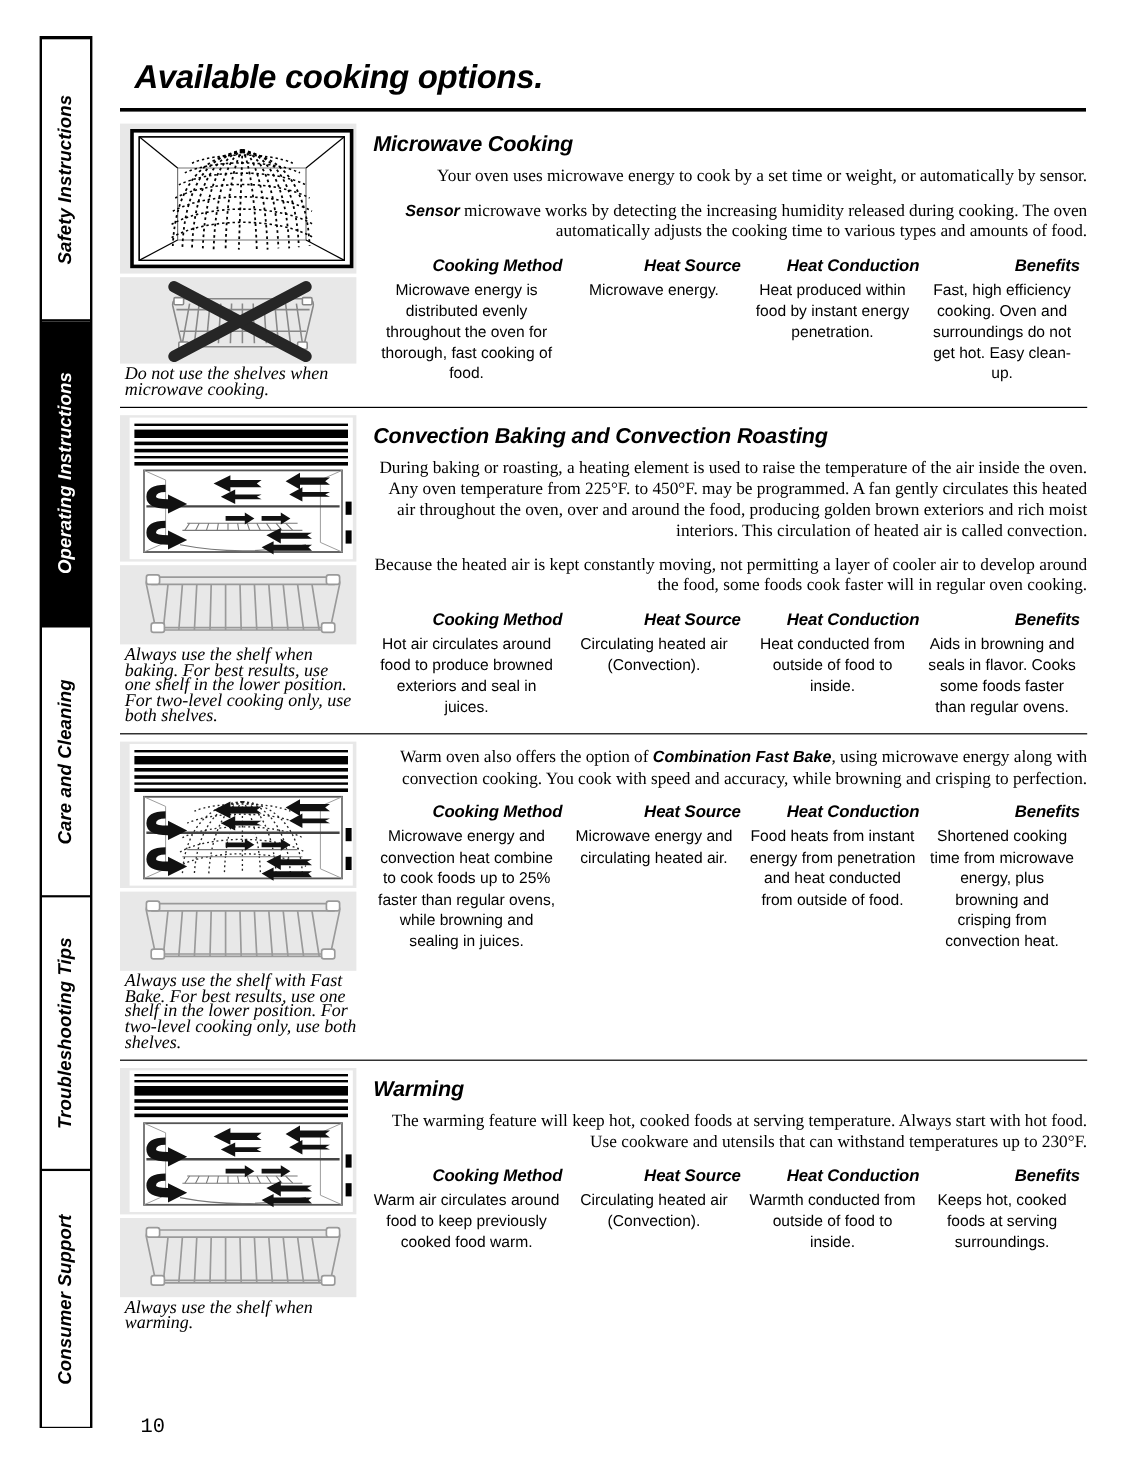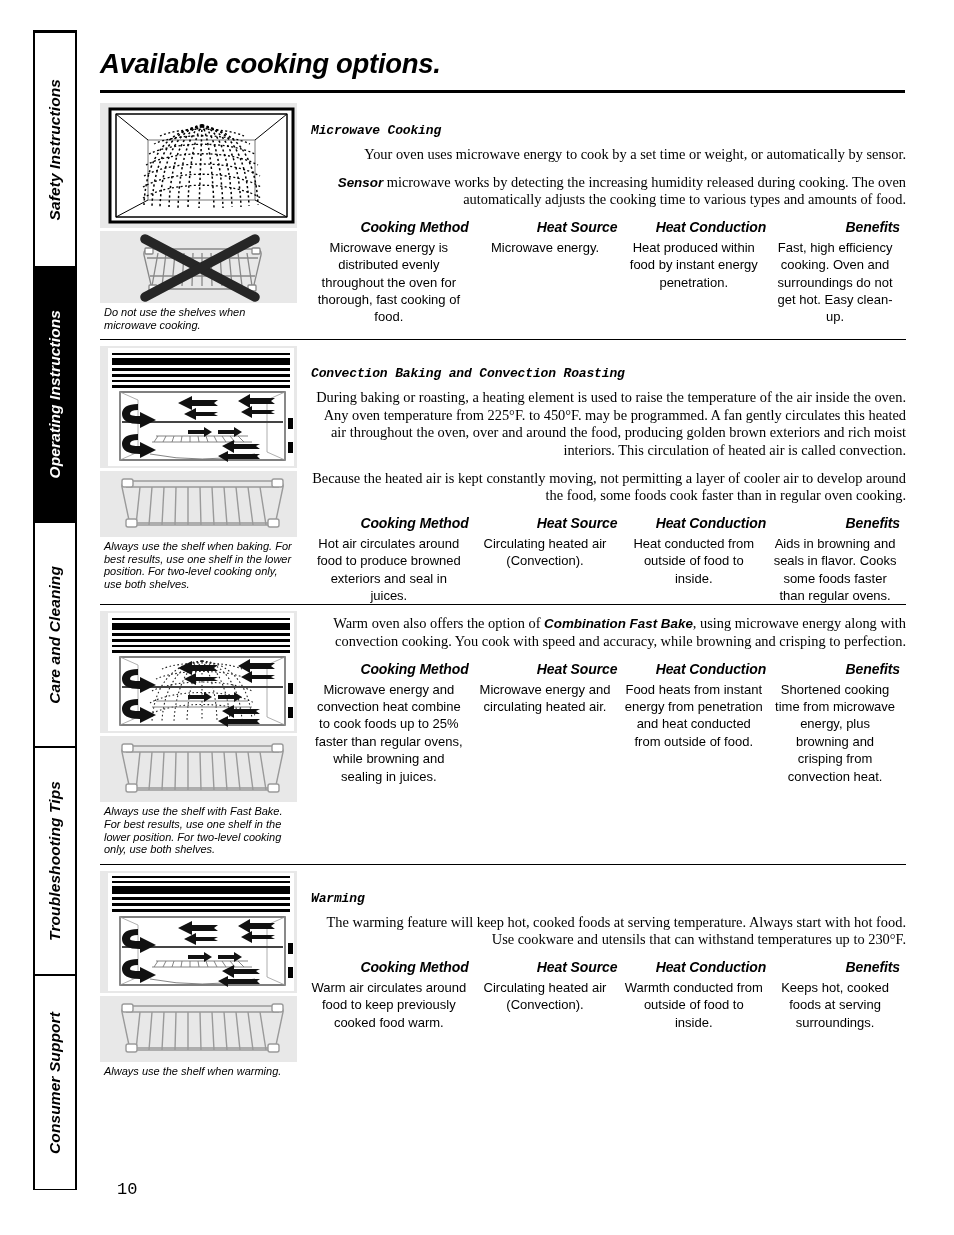--- a/index.html
+++ b/index.html
@@ -45,21 +45,21 @@
     letter-spacing: 0.1px;
     white-space: nowrap;
     line-height: 1;
   }
   .tab.active { background: #000; }
   .tab.active .tab-label { color: #fff; }
 
   
   #page-title {
     position: absolute;
-    left: 100px; top: 48px;
+    left: 112px; top: 48px;
     font-family: "Liberation Sans", sans-serif;
     font-weight: bold;
     font-style: italic;
     font-size: 27.5px;
     letter-spacing: -0.3px;
   }
   #title-rule {
     position: absolute;
     left: 100px; top: 90px;
     width: 805px; height: 3px;
@@ -89,33 +89,33 @@
     padding-left: 6px;
     padding-top: 4px;
   }
 
   .fig-box {
     background: #e8e8e8;
     margin-bottom: 3px;
     position: relative;
   }
   .fig-caption {
-    font-family: Liberation Sans, sans-serif;
+    font-family: Liberation Serif, serif;
     font-style: italic;
-    font-size: 11px;
+    font-size: 15px;
     line-height: 12.6px;
     margin: 1px 0 8px 4px;
   }
 
   h2.sec-head {
-    font-family: Liberation Mono, monospace;
+    font-family: Liberation Sans, sans-serif;
     font-weight: bold;
     font-style: italic;
-    font-size: 13px;
-    margin: 16px 0 8px 0;
+    font-size: 18px;
+    margin: 3px 0 8px 0;
     letter-spacing: -0.15px;
   }
   p.body {
     font-family: "Liberation Serif", serif;
     font-size: 14.4px;
     line-height: 17.6px;
     margin: 0 0 10px 0;
     text-align: right;
   }
   p.body b { font-family: "Liberation Sans", sans-serif; font-weight:bold; font-style:italic; font-size:13.4px;}
@@ -345,21 +345,21 @@
             <rect x="168" y="48" width="11" height="8" rx="2" fill="#fff"></rect>
           </g>
         </svg>
       </div>
       <div class="fig-caption">Always use the shelf when baking. For best results, use one shelf in the lower position. For two-level cooking only, use both shelves.</div>
     </div>
 
     <div class="txt-col">
       <h2 class="sec-head">Convection Baking and Convection Roasting</h2>
       <p class="body">During baking or roasting, a heating element is used to raise the temperature of the air inside the oven. Any oven temperature from 225°F. to 450°F. may be programmed. A fan gently circulates this heated air throughout the oven, over and around the food, producing golden brown exteriors and rich moist interiors. This circulation of heated air is called convection.</p>
-      <p class="body">Because the heated air is kept constantly moving, not permitting a layer of cooler air to develop around the food, some foods cook faster than in regular oven cooking.</p>
+      <p class="body">Because the heated air is kept constantly moving, not permitting a layer of cooler air to develop around the food, some foods cook faster will in regular oven cooking.</p>
 
       <table class="spec">
         <colgroup>
             <col class="c1">
             <col class="c2">
             <col class="c3">
             <col class="c4">
           </colgroup>
         <thead>
             <tr>

